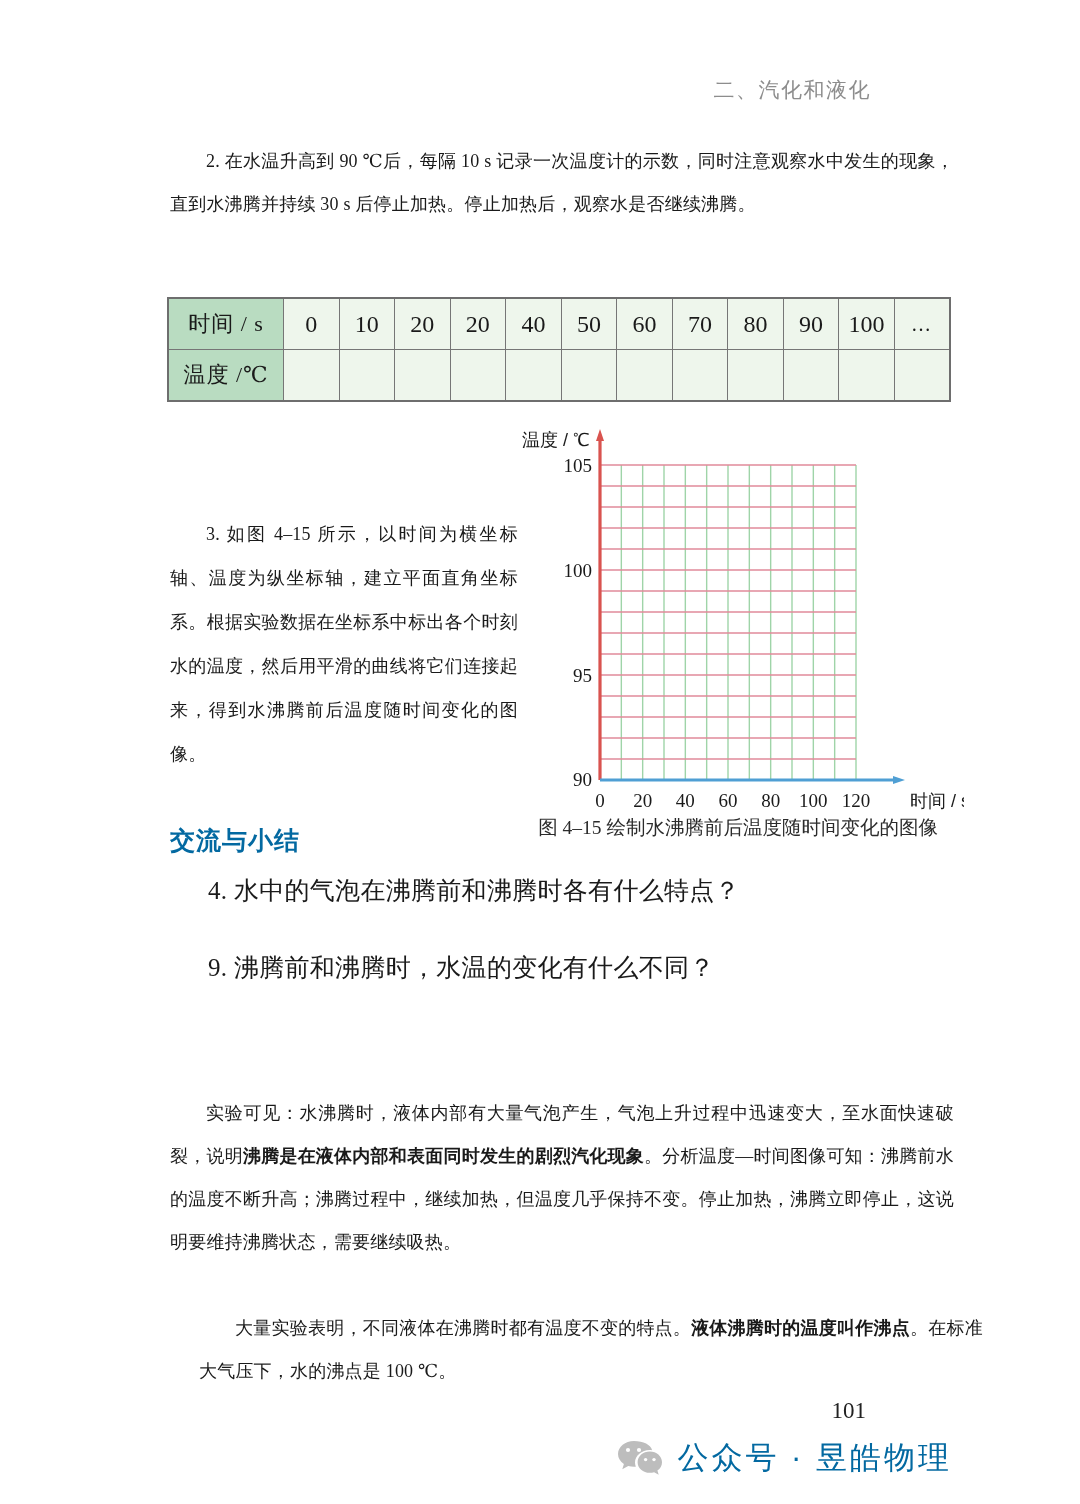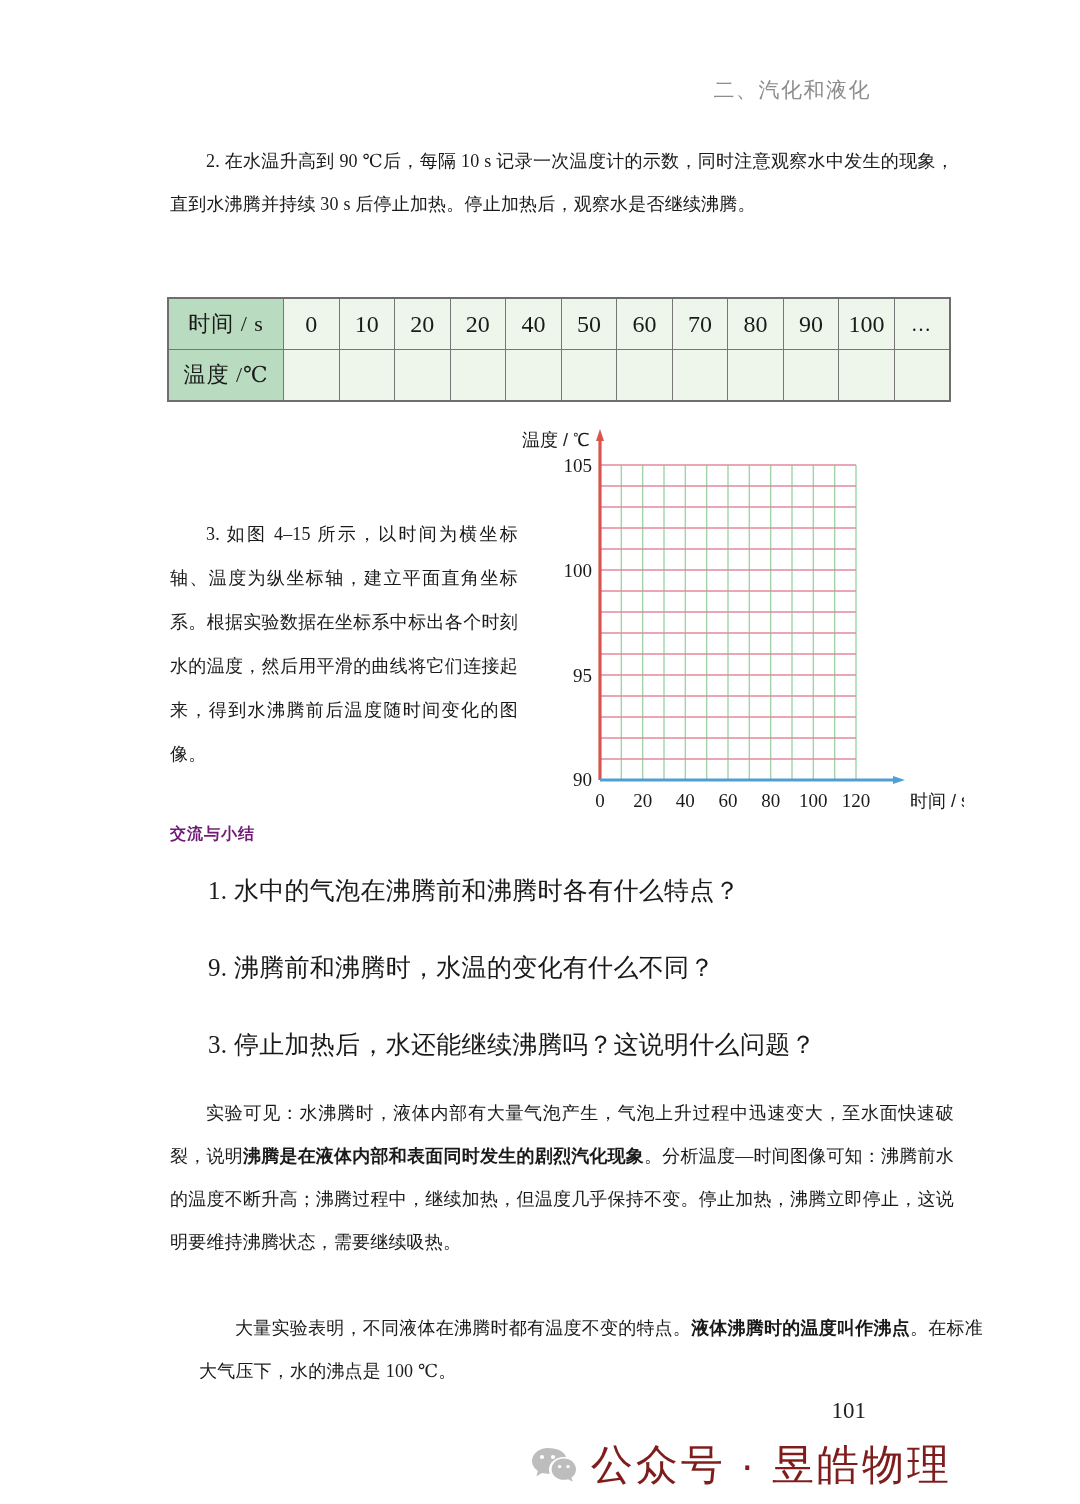--- a/index.html
+++ b/index.html
@@ -106,23 +106,23 @@
     white-space: nowrap;
   }
 
   
   #section-heading {
     position: absolute;
     left: 170px;
     top: 824px;
     font-family: "Liberation Sans", "DejaVu Sans", sans-serif;
     font-weight: bold;
-    font-size: 16px;
+    font-size: 25px;
     letter-spacing: 1px;
-    color: #701a75;
+    color: #0369a1;
   }
 
   .question {
     position: absolute;
     left: 208px;
     font-size: 25px;
     letter-spacing: 0.3px;
     white-space: nowrap;
   }
   #question-1 { top: 874px; }
@@ -153,23 +153,23 @@
     position: absolute;
     right: 44px;
     top: 1437px;
     display: flex;
     align-items: center;
     gap: 14px;
     color: #bdbdbd;
   }
   #watermark .wm-text {
     font-family: "Liberation Sans", "DejaVu Sans", sans-serif;
-    font-size: 42px;
+    font-size: 31px;
     letter-spacing: 3px;
-    color: #7f1d1d;
+    color: #0369a1;
   }
 </style>
 </head>
 <body>
 
 <div id="page">
 
   <div id="running-head">二、汽化和液化</div>
 
   <div class="para indent" id="para-step2">2. 在水温升高到 90 ℃后，每隔 10 s 记录一次温度计的示数，同时注意观察水中发生的现象，直到水沸腾并持续 30 s 后停止加热。停止加热后，观察水是否继续沸腾。</div>
@@ -271,27 +271,27 @@
         <text x="173.33" y="383">40</text>
         <text x="216" y="383">60</text>
         <text x="258.67" y="383">80</text>
         <text x="301.33" y="383">100</text>
         <text x="344" y="383">120</text>
       </g>
 
       <text x="10" y="22" font-family="Liberation Sans, sans-serif" font-size="18" fill="#1a1a1a">温度 / ℃</text>
       <text x="398" y="383" font-family="Liberation Sans, sans-serif" font-size="18" fill="#1a1a1a">时间 / s</text>
     </svg>
+    <div id="fig-caption">图 4–15  绘制水沸腾前后温度随时间变化的图像</div>
   </div>
 
   <div id="section-heading">交流与小结</div>
 
-  <div class="question" id="question-1">1. 水中的气泡在沸腾前和沸腾时各有什么特点？</div>
+  <div class="question" id="question-1">4. 水中的气泡在沸腾前和沸腾时各有什么特点？</div>
   <div class="question" id="question-2">9. 沸腾前和沸腾时，水温的变化有什么不同？</div>
-  <div class="question" id="question-3">3. 停止加热后，水还能继续沸腾吗？这说明什么问题？</div>
 
   <div class="para indent" id="para-conclusion-1"><span>实验可见：水沸腾时，液体内部有大量气泡产生，气泡上升过程中迅速变大，至水面快速破裂，说明</span><span class="b">沸腾是在液体内部和表面同时发生的剧烈汽化现象</span><span>。分析温度—时间图像可知：沸腾前水的温度不断升高；沸腾过程中，继续加热，但温度几乎保持不变。停止加热，沸腾立即停止，这说明要维持沸腾状态，需要继续吸热。</span></div>
 
   <div class="para indent" id="para-conclusion-2"><span>大量实验表明，不同液体在沸腾时都有温度不变的特点。</span><span class="b">液体沸腾时的温度叫作沸点</span><span>。在标准大气压下，水的沸点是 100 ℃。</span></div>
 
   <div id="page-number">101</div>
 
   <div id="watermark">
     <svg width="46" height="38" viewBox="0 0 46 38">
       <path d="M17 2C8.2 2 1 7.8 1 15c0 4 2.3 7.6 5.9 10l-1.6 5.2 5.9-3.2c1.8.5 3.8.8 5.8.8.6 0 1.2 0 1.8-.1-.5-1.3-.8-2.7-.8-4.1C18 16.6 24.6 11 32.8 11c.8 0 1.5.1 2.3.2C34 5.9 26.3 2 17 2z" fill="#bdbdbd"></path>

